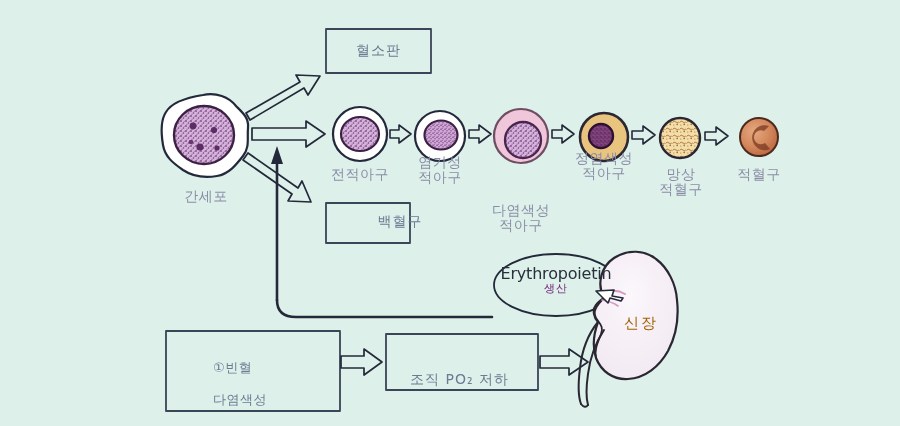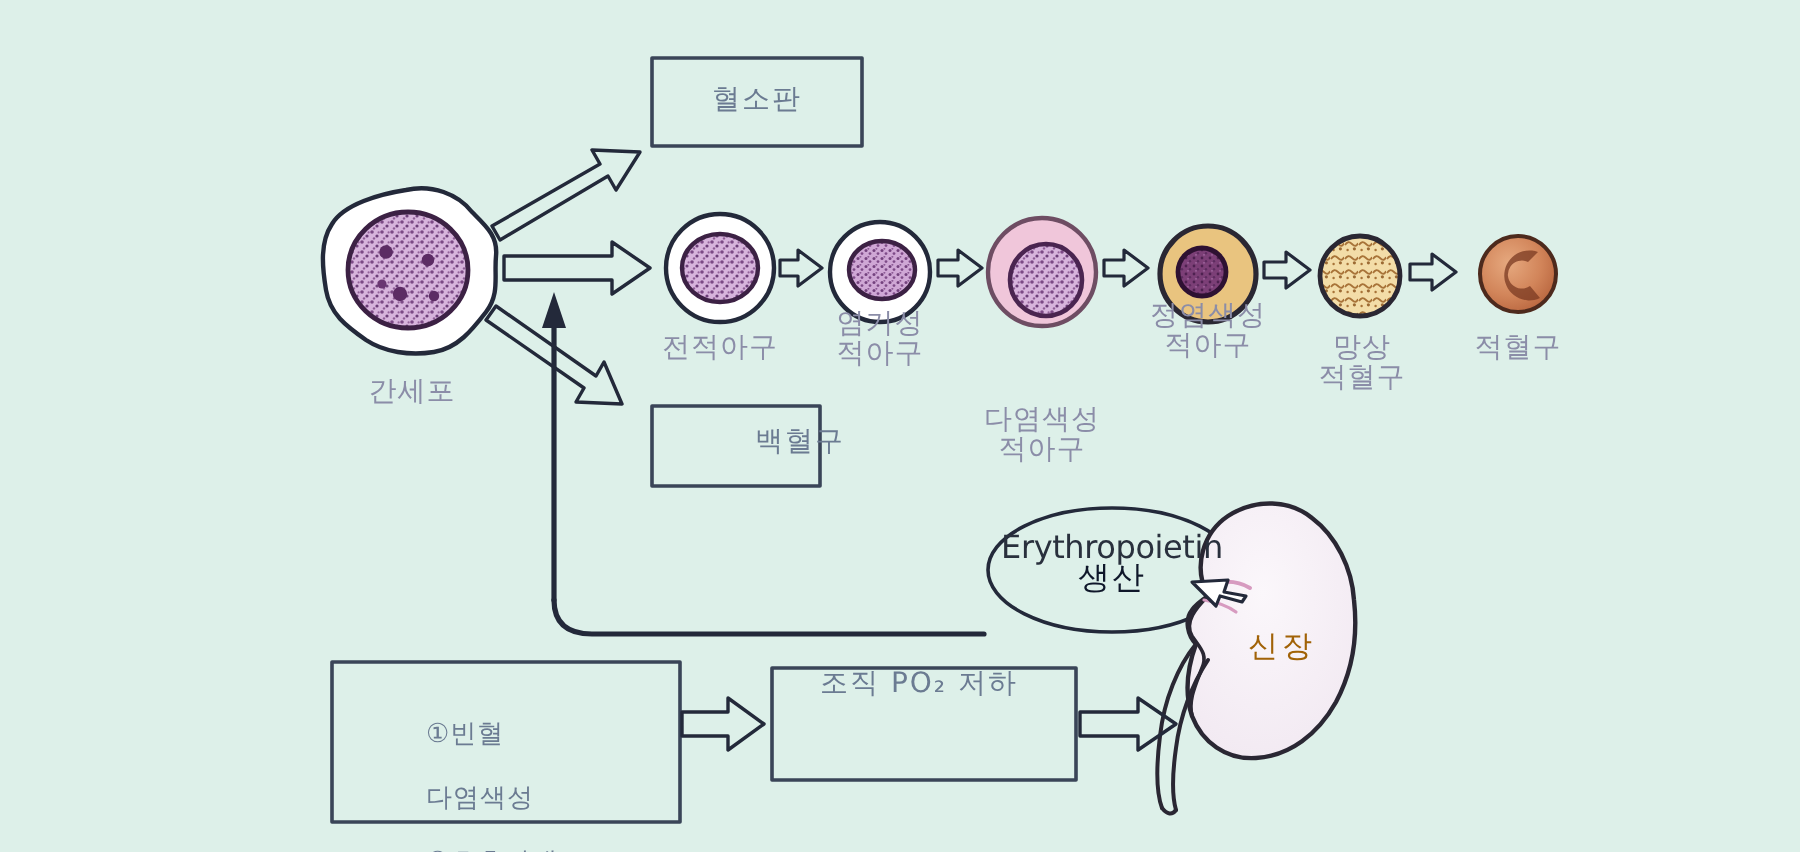--- a/index.html
+++ b/index.html
@@ -60,22 +60,22 @@
   }
   .epo-lbl .en {
     display: block;
     color: #29303d;
     font-size: 16px;
     line-height: 15px;
     letter-spacing: -0.2px;
   }
   .epo-lbl .ko {
     display: block;
-    color: #0f172a;
-    font-size: 16px;
+    color: #701a75;
+    font-size: 11px;
     line-height: 16px;
     letter-spacing: 1px;
   }
   .kidney-lbl {
     position: absolute;
     color: #a16207;
     font-size: 15px;
     letter-spacing: 2px;
     font-family: "DejaVu Sans", "Liberation Sans", sans-serif;
   }
@@ -256,15 +256,15 @@
   </div>
 
   <div class="kidney-lbl" style="left:624px; top:314px;">신장</div>
 
   <div class="listlbl" style="left:213px; top:344px; width:120px;">
     <div>①빈혈</div>
     <div>다염색성</div>
     <div>③호흡장애</div>
   </div>
 
-  <div class="boxlbl" style="left:386px; top:334px; width:147px;">조직 PO₂ 저하</div>
+  <div class="boxlbl" style="left:386px; top:371px; width:147px;">조직 PO₂ 저하</div>
 
 </div>
 
 </body></html>

